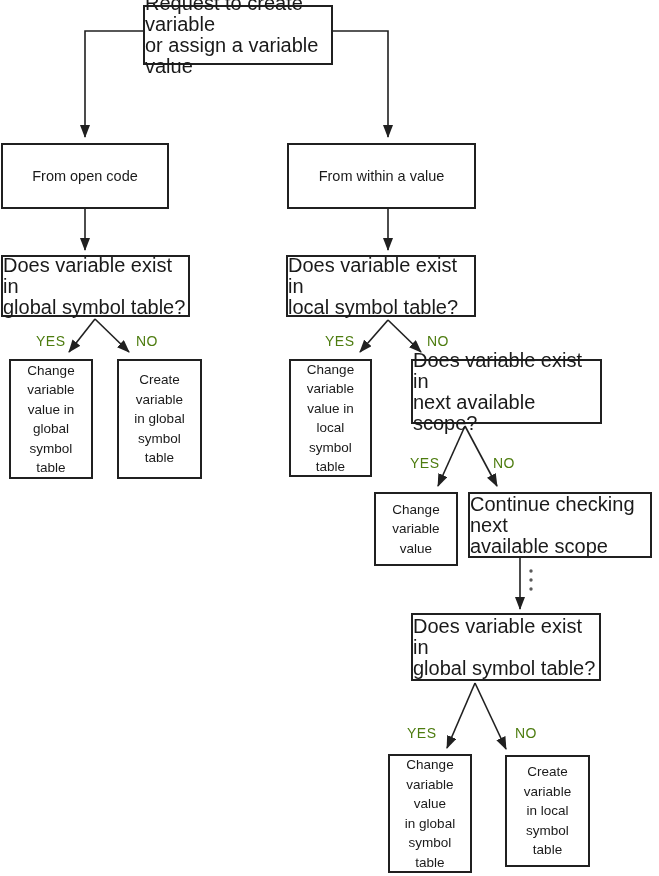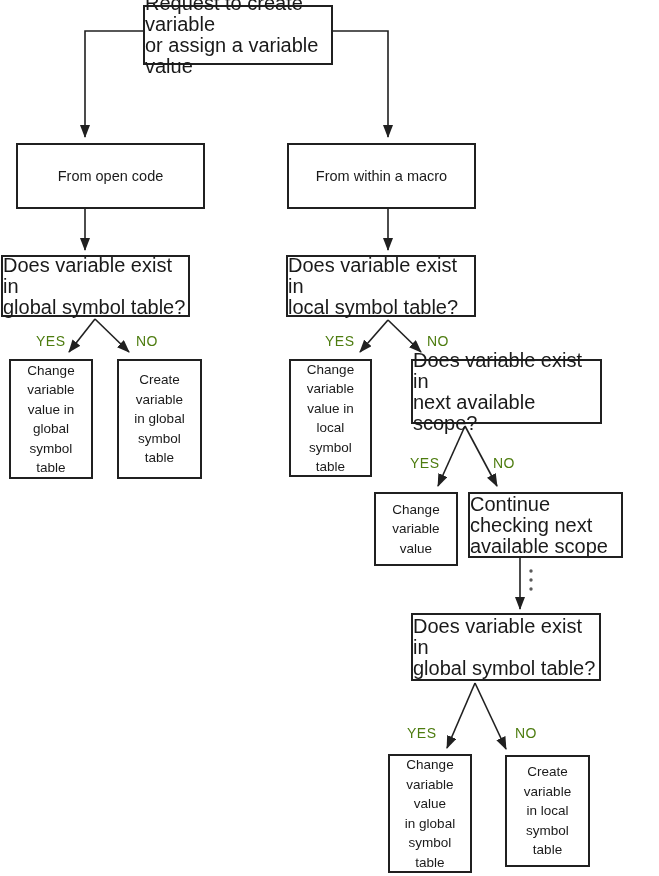--- a/index.html
+++ b/index.html
@@ -29,30 +29,30 @@
   .leafbox .txt{text-align:center;font-size:13.5px;line-height:19.5px;}
   .blabel{
     position:absolute;
     font-size:14px;
     line-height:15px;
     letter-spacing:0.5px;
     color:#4d7c0f;
   }
   
   .n-request   {left:143px;top:5px;  width:190px;height:60px;}
-  .n-open      {left:16px;  top:143px;width:189px;height:66px;}
+  .n-open      {left:1px;  top:143px;width:168px;height:66px;}
   .n-macro     {left:287px;top:143px;width:189px;height:66px;}
   .n-qglobal1  {left:1px;  top:255px;width:189px;height:62px;}
   .n-chgglobal1{left:9px;  top:359px;width:84px; height:120px;}
   .n-crglobal  {left:117px;top:359px;width:85px; height:120px;}
   .n-qlocal    {left:286px;top:255px;width:190px;height:62px;}
   .n-chglocal  {left:289px;top:359px;width:83px; height:118px;}
   .n-qscope    {left:411px;top:359px;width:191px;height:65px;}
   .n-chgvalue  {left:374px;top:492px;width:84px; height:74px;}
-  .n-continue  {left:468px;top:492px;width:155px;height:66px;}
+  .n-continue  {left:468px;top:492px;width:184px;height:66px;}
   .n-qglobal2  {left:411px;top:613px;width:190px;height:68px;}
   .n-chgglobal2{left:388px;top:754px;width:84px; height:119px;}
   .n-crlocal   {left:505px;top:755px;width:85px; height:112px;}
   
   .l-yes1{left:36px; top:334px;}  .l-no1{left:136px;top:334px;}
   .l-yes2{left:325px;top:334px;}  .l-no2{left:427px;top:334px;}
   .l-yes3{left:410px;top:456px;}  .l-no3{left:493px;top:456px;}
   .l-yes4{left:407px;top:726px;}  .l-no4{left:515px;top:726px;}
 </style>
 </head>
@@ -97,21 +97,21 @@
   <div class="node qbox n-request">
     <span class="txt">Request to create variable
 or assign  a variable value</span>
   </div>
 
   <div class="node single n-open">
     <span class="txt">From open code</span>
   </div>
 
   <div class="node single n-macro">
-    <span class="txt">From within a macro</span>
+    <span class="txt">From within a value</span>
   </div>
 
   <div class="node qbox n-qglobal1">
     <span class="txt">Does variable exist in
 global symbol table?</span>
   </div>
 
   <div class="node leafbox n-chgglobal1">
     <span class="txt">Change
 variable

